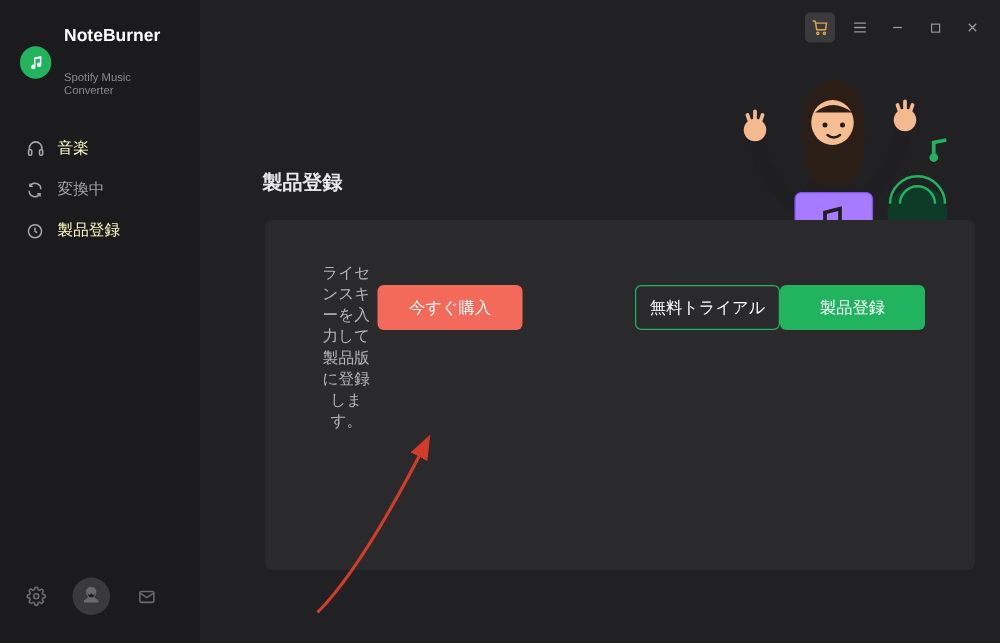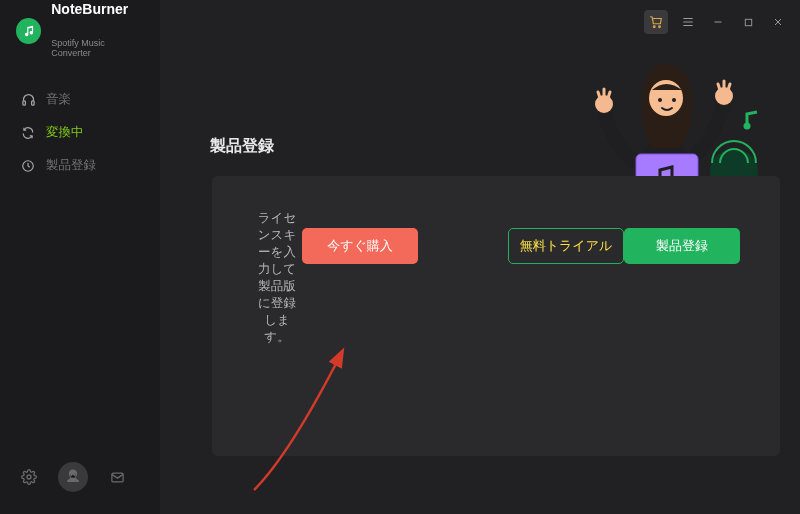--- a/index.html
+++ b/index.html
@@ -1,29 +1,29 @@
 <!DOCTYPE html>
 <html><head>
 <meta charset="utf-8">
 <style>
   * { margin: 0; padding: 0; box-sizing: border-box; font-family: -apple-system, BlinkMacSystemFont, "Segoe UI", "Hiragino Sans", Meiryo, sans-serif; }
   html, body { width: 800px; height: 514px; overflow: hidden; background: #1b1b1d; color: #cdcdcd; }
   .app { display: flex; width: 100%; height: 100%; }
 
   
-  .sidebar { width: 160px; background: #1b1b1d; display: flex; flex-direction: column; padding: 2px 0 12px 0; }
+  .sidebar { width: 160px; background: #1b1b1d; display: flex; flex-direction: column; padding: 21px 0 12px 0; }
   .brand { display: flex; align-items: center; padding: 0 16px 18px 16px; gap: 10px; }
   .brand-logo { width: 26px; height: 26px; border-radius: 50%; background: #21b35e; display: flex; align-items: center; justify-content: center; }
   .brand-logo svg { display: block; }
   .brand-text { line-height: 1.1; }
   .brand-name { font-size: 14px; font-weight: 600; color: #fff; }
   .brand-sub { font-size: 9px; color: #8a8a8d; margin-top: 22px; }
   .nav { padding: 6px 0 0 0; }
-  .nav-item { display: flex; align-items: center; gap: 10px; padding: 8px 20px; font-size: 12.5px; color: #737373; cursor: pointer; }
-  .nav-item.inactive { color: #84cc16; }
+  .nav-item { display: flex; align-items: center; gap: 10px; padding: 8px 20px; font-size: 12.5px; color: #fef9c3; cursor: pointer; }
+  .nav-item.inactive { color: #a3a3a3; }
   .nav-item .ic { width: 16px; height: 16px; display: flex; align-items: center; justify-content: center; color: #a8a8ab; }
   .nav-group-gap { height: 18px; }
   .sidebar-spacer { flex: 1; }
   .sidebar-bottom { display: flex; align-items: center; gap: 12px; padding: 10px 18px; }
   .sb-btn { width: 22px; height: 22px; display: flex; align-items: center; justify-content: center; color: #6a6a6d; cursor: pointer; }
   .avatar { width: 30px; height: 30px; border-radius: 50%; background: #3a3a3d; display: flex; align-items: center; justify-content: center; margin: 0 6px; }
   .avatar svg { display:block; }
 
   
   .main { flex: 1; position: relative; background: #212124; overflow: hidden; }
@@ -42,21 +42,21 @@
   .form { margin-top: 28px; display: flex; flex-direction: column; gap: 14px; }
   .row { display: flex; align-items: center; gap: 14px; justify-content: center; }
   .row label { width: 94px; text-align: right; font-size: 12.5px; color: #bdbdbf; }
   .field { width: 270px; height: 30px; border: 1px solid #4b4b4e; border-radius: 3px; display: flex; align-items: center; padding: 0 8px; gap: 8px; background: transparent; }
   .field .ficon { color: #8d8d90; display:flex; align-items:center; }
   .field input { flex: 1; background: transparent; border: none; outline: none; color: #e0e0e2; font-size: 12.5px; }
   .card-spacer { flex:1; }
   .buttons { display: flex; justify-content: center; gap: 0; padding-top: 18px; }
   .btn { min-width: 116px; height: 36px; border-radius: 5px; font-size: 13px; display: flex; align-items: center; justify-content: center; cursor: pointer; border: none; }
   .btn.buy   { background: #f36a5a; color: #fff; margin-right: 90px; }
-  .btn.trial { background: transparent; border: 1px solid #21b35e; color: #fde047; }
+  .btn.trial { background: transparent; border: 1px solid #21b35e; color: #ffffff; }
   .btn.reg   { background: #21b35e; color: #fff; }
 
   
   .arrow { position: absolute; left: 90px; bottom: 20px; width: 120px; height: 160px; pointer-events: none; }
 </style>
 </head>
 <body>
 
 <div class="app">
 

